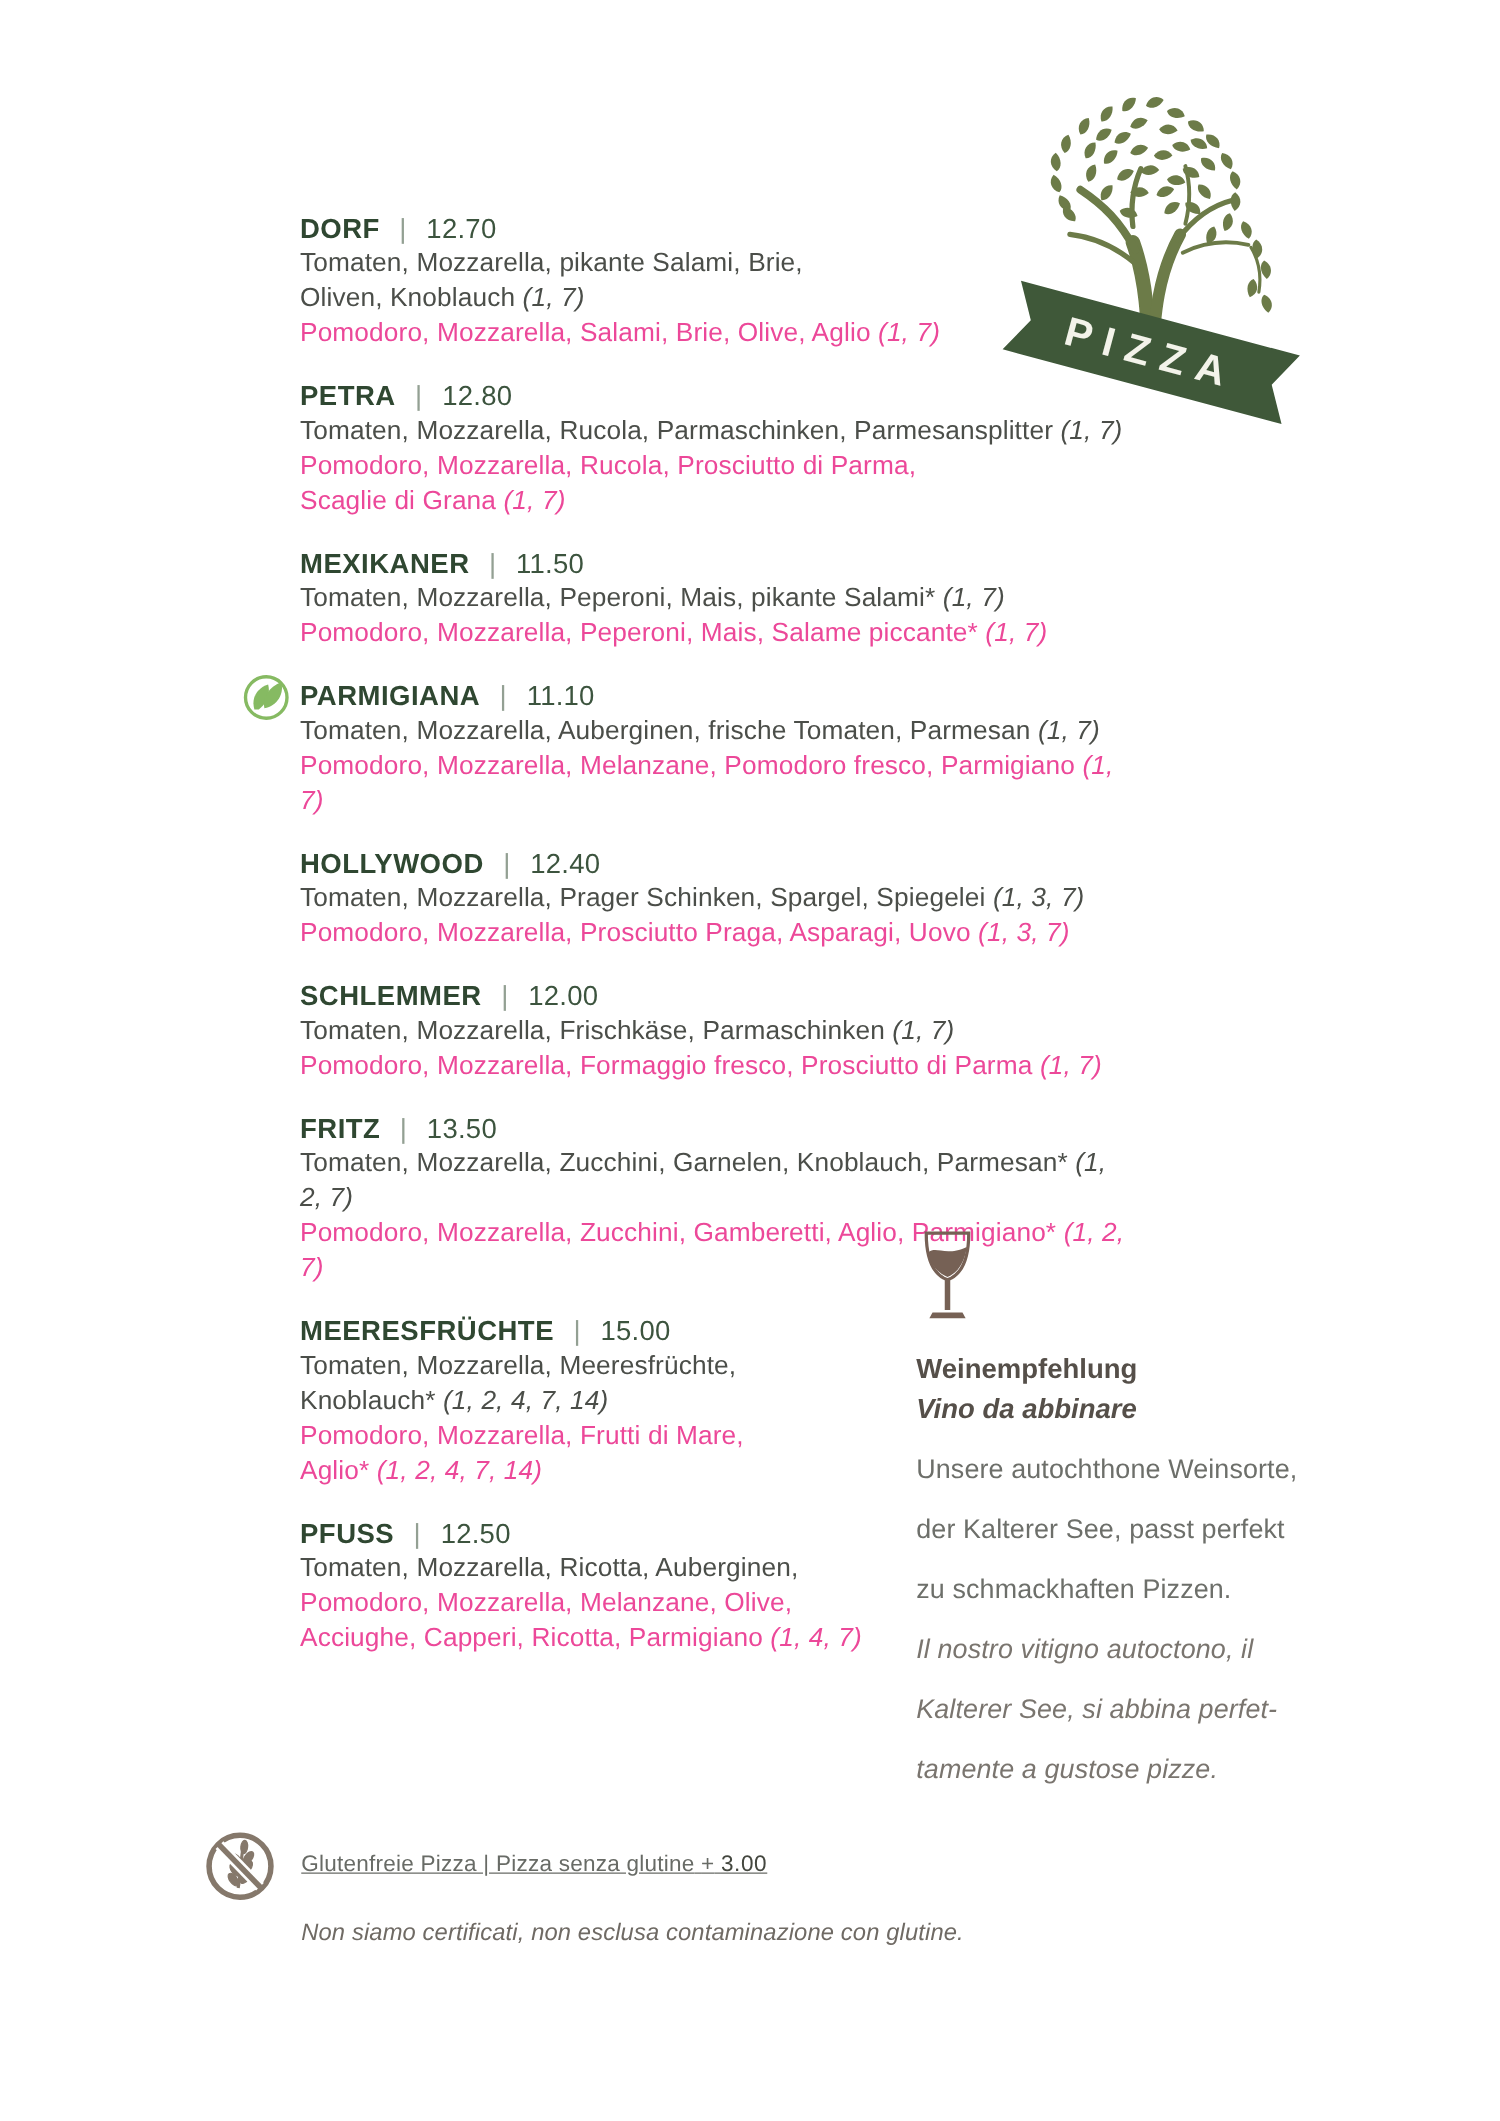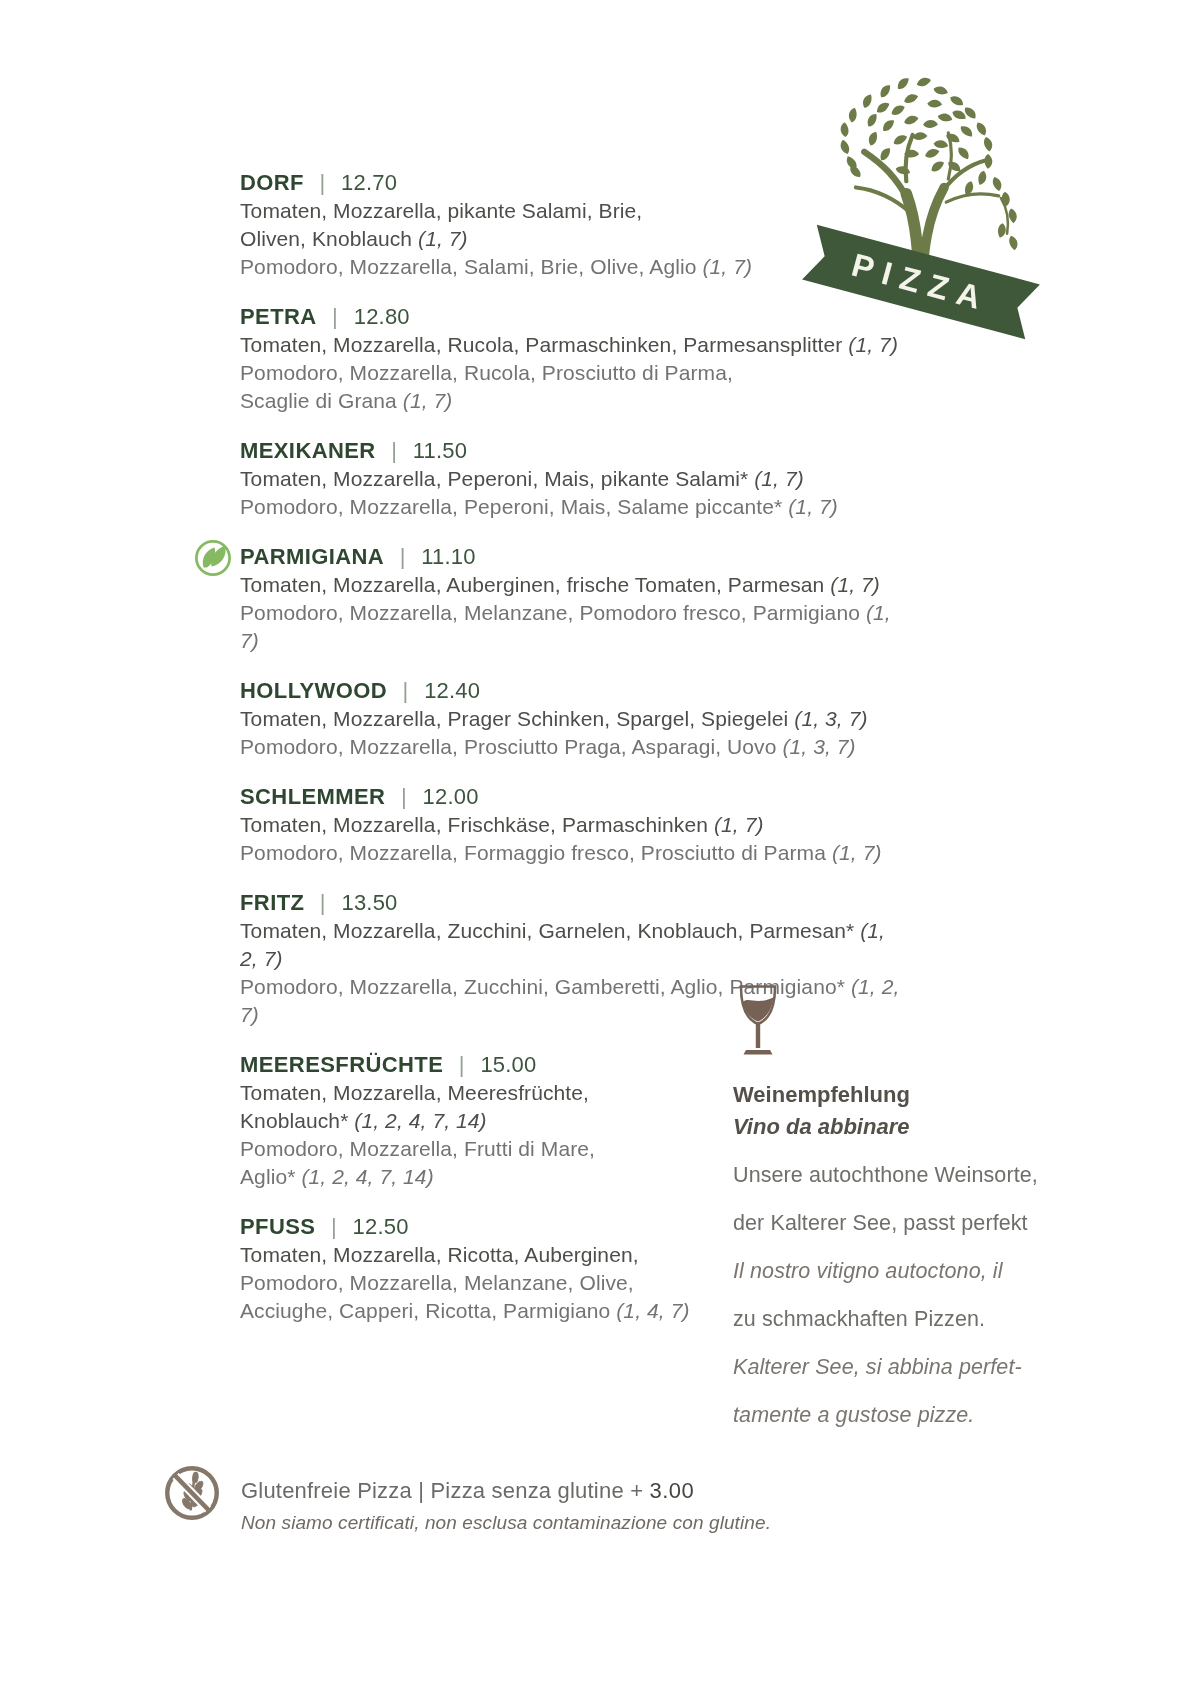--- a/index.html
+++ b/index.html
@@ -10,40 +10,40 @@
 
   
   .menu-col{position:absolute;left:240px;top:169px;width:660px;}
   .entry{position:relative;margin-bottom:22px;}
   .entry-header{font-size:22px;line-height:28px;color:#2f4731;letter-spacing:.4px;}
   .entry-name{font-weight:bold;}
   .entry-sep{color:#93a093;font-weight:normal;margin:0 9px;}
   .entry-price{font-weight:normal;color:#3c543e;letter-spacing:.2px;}
   .line{font-size:21px;line-height:28px;letter-spacing:.1px;}
   .line.de{color:#4b4e49;}
-  .line.it{color:#737373;}
+  .line.it{color:#ec4899;}
   .allergens{font-style:italic;}
   .veg-badge{position:absolute;left:-47px;top:-5px;width:40px;height:40px;}
 
   
   .logo{position:absolute;left:795px;top:76px;width:252px;height:266px;}
 
   
   .wine-block{position:absolute;left:733px;top:983px;width:320px;}
   .wine-glass{display:block;margin:0 0 12px 2px;}
   .wine-title{font-size:22px;line-height:32px;font-weight:bold;color:#554f49;}
   .wine-title.it{font-style:italic;}
   .wine-line{font-size:21.5px;line-height:32px;color:#6d6f6a;letter-spacing:.1px;margin-top:16px;}
   .wine-line.it{font-style:italic;color:#7a756f;}
 
   
   .gf-block{position:absolute;left:163px;top:1462px;width:990px;display:flex;gap:20px;}
   .gf-icon{flex:0 0 auto;margin-top:2px;}
   .gf-texts{margin-top:14px;}
-  .gf-main{font-size:22px;line-height:30px;color:#686b66;letter-spacing:.2px;margin-bottom:2px;}
+  .gf-main{font-size:18px;line-height:30px;color:#686b66;letter-spacing:.2px;margin-bottom:26px;text-decoration:underline;}
   .gf-price{color:#44473f;letter-spacing:.5px;}
   .gf-note{font-size:19px;line-height:29px;font-style:italic;color:#6f6a64;letter-spacing:.1px;}
 </style>
 </head>
 <body>
 
 <div class="page">
 
   <div class="logo">
     <svg width="252" height="266" viewBox="0 0 240 253">
@@ -253,22 +253,22 @@
     <svg class="wine-glass" width="46" height="84" viewBox="0 0 46 84">
       <path d="M6,3.5 H40 C40,22 35,34.5 26,39.5 L23,40.8 L20,39.5 C11,34.5 6,22 6,3.5 Z" fill="none" stroke="#766155" stroke-width="2.6"></path>
       <path d="M7.6,19 C14,13.5 21,22.5 38.4,14.5 C36.8,26.5 31.5,35 23,38.6 C14.8,35.2 9.4,28.5 7.6,19 Z" fill="#766155"></path>
       <rect x="20.8" y="40" width="4.4" height="25" fill="#766155"></rect>
       <path d="M11,67 H35 L37.5,71.5 H8.5 Z" fill="#766155"></path>
     </svg>
     <div class="wine-title">Weinempfehlung</div>
     <div class="wine-title it">Vino da abbinare</div>
     <div class="wine-line">Unsere autochthone Weinsorte,</div>
     <div class="wine-line">der Kalterer See, passt perfekt</div>
+    <div class="wine-line">zu schmackhaften Pizzen.</div>
     <div class="wine-line it">Il nostro vitigno autoctono, il</div>
-    <div class="wine-line">zu schmackhaften Pizzen.</div>
     <div class="wine-line it">Kalterer See, si abbina perfet-</div>
     <div class="wine-line it">tamente a gustose pizze.</div>
   </div>
 
   <div class="gf-block">
     <svg class="gf-icon" width="58" height="58" viewBox="-30 -30 60 60">
       <circle cx="0" cy="0" r="25.6" fill="none" stroke="#85786b" stroke-width="4.6"></circle>
       <g fill="#85786b" stroke="#85786b">
         <path d="M-1.5,18 C0.5,7 0.5,-6 3,-18" fill="none" stroke-width="2.6"></path>
         <ellipse cx="-5.5" cy="11" rx="3.1" ry="6" transform="rotate(-36 -5.5 11)"></ellipse>

